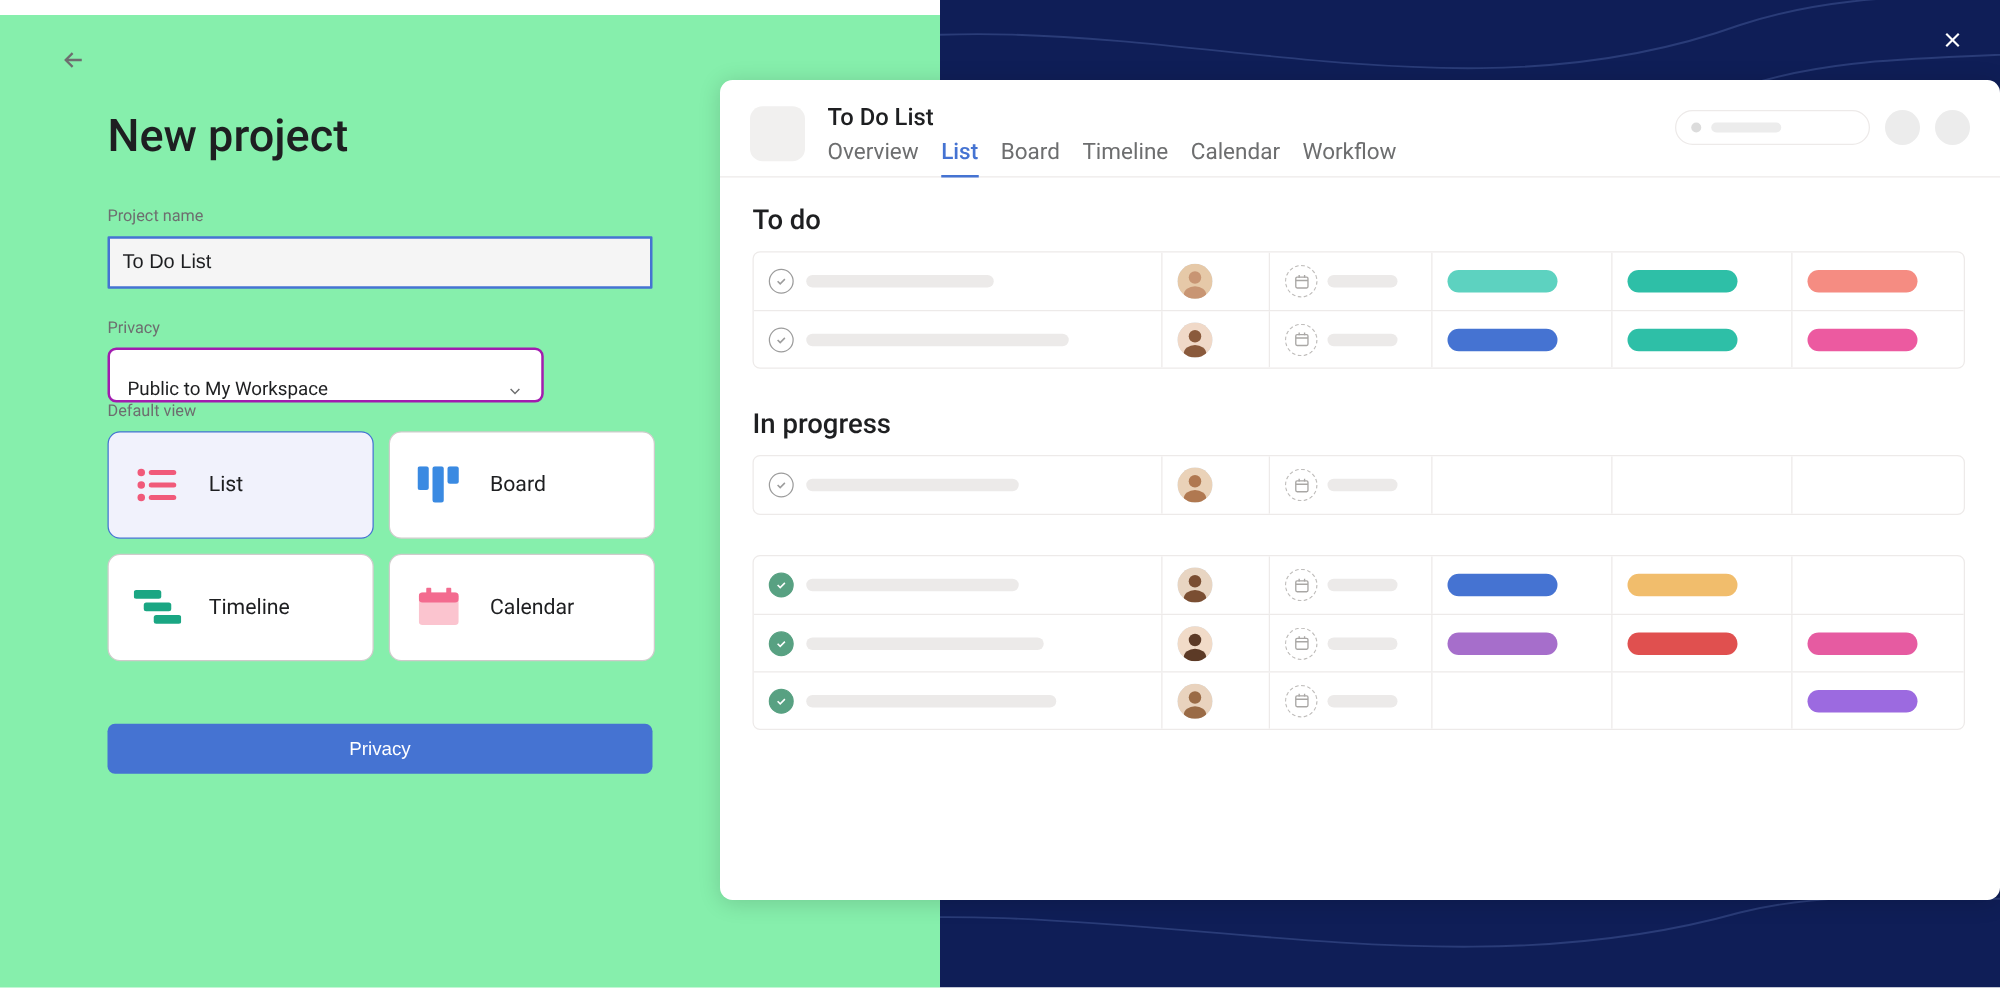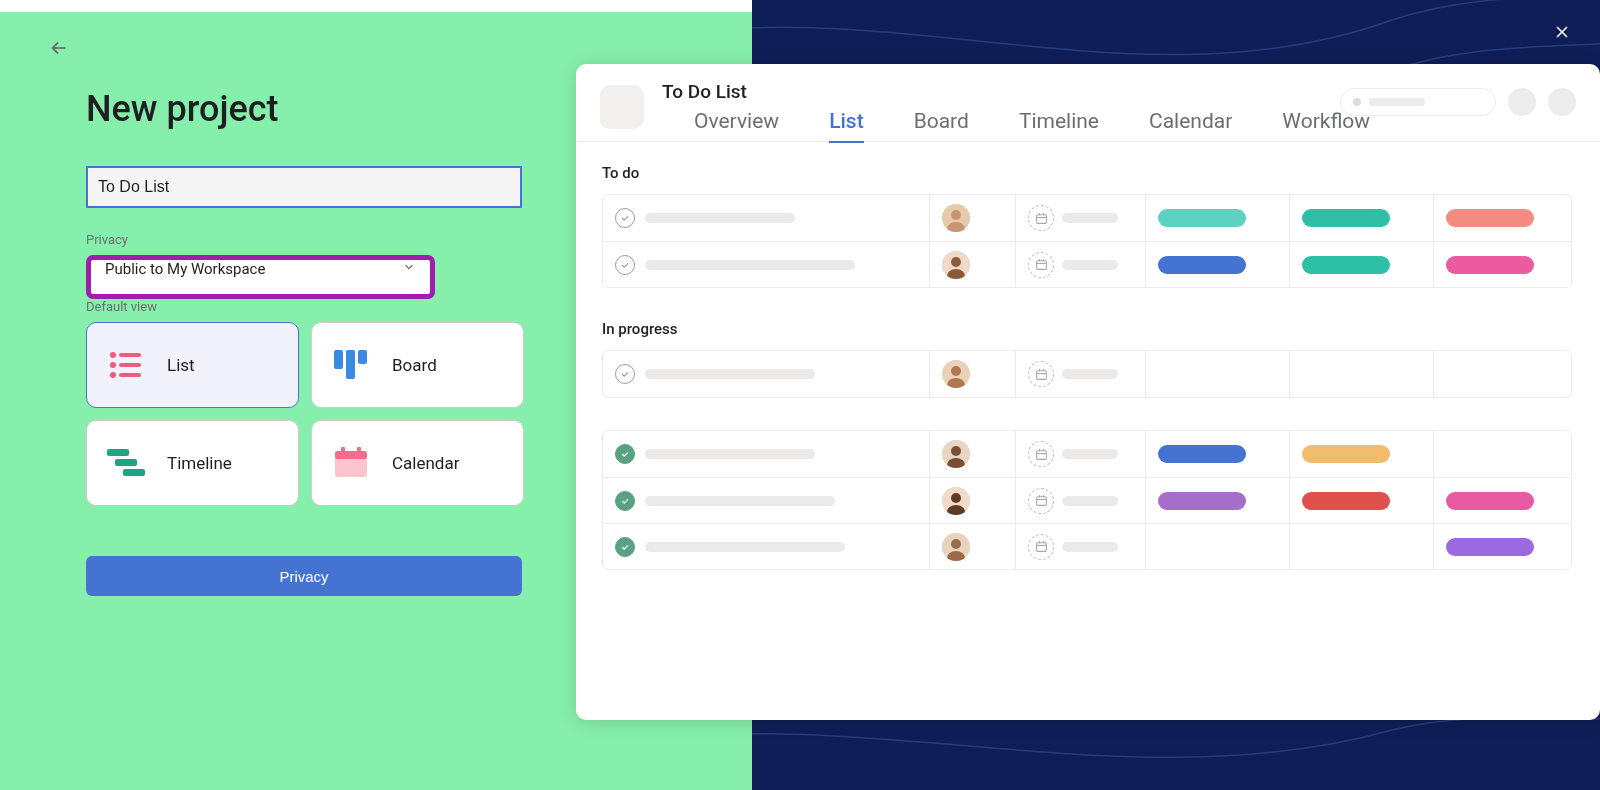--- a/index.html
+++ b/index.html
@@ -62,25 +62,25 @@
   outline: none;
   border-radius: 1px;
 }
 
 .select-wrap {
   margin-top: 24px;
 }
 .select {
   width: 349px;
   height: 44px;
-  border: 5px solid #a21caf;
+  border: 2px solid #a21caf;
   border-radius: 7px;
   padding: 0 14px;
   display: flex;
-  align-items: flex-start;
+  align-items: flex-end;
   justify-content: space-between;
   font-size: 15px;
   color: #1e1f21;
   cursor: pointer;
   background: #fff;
 }
 
 .view-section { }
 .view-grid {
   display: grid;
@@ -185,24 +185,23 @@
   font-size: 19px;
   font-weight: 500;
   color: #1e1f21;
   margin-bottom: 6px;
 }
 .tabs {
   display: flex;
   gap: 18px;
 }
 .tab {
-  font-size: 21px;
+  font-size: 18px;
   color: #6d6e6f;
   padding-bottom: 8px;
-  margin-left: 32px;
 }
 .tab.active {
   color: #4573d2;
   border-bottom: 2px solid #4573d2;
   font-weight: 500;
 }
 .hdr-right {
   position: absolute;
   right: 24px;
   top: 24px;
@@ -221,21 +220,21 @@
   gap: 8px;
 }
 .pill-ghost .dot { width: 8px; height: 8px; border-radius: 50%; background: #dcdcdc; }
 .pill-ghost .bar { width: 56px; height: 8px; border-radius: 4px; background: #ececec; }
 .avatar-ghost {
   width: 28px; height: 28px; border-radius: 50%; background: #ececec;
 }
 
 .preview-body { padding: 22px 0 0 26px; }
 .section-name {
-  font-size: 15px;
+  font-size: 22px;
   font-weight: 500;
   color: #1e1f21;
   margin-bottom: 12px;
 }
 .task-table {
   border: 1px solid #edeae9;
   border-radius: 6px;
   margin-bottom: 32px;
   width: 970px;
   overflow: hidden;
@@ -307,20 +306,21 @@
   <div class="back-arrow">
     <svg width="22" height="22" viewBox="0 0 24 24" fill="none" stroke="#6d6e6f" stroke-width="2">
         <path d="M19 12H5"></path>
         <path d="M11 18l-6-6 6-6"></path>
       </svg>
   </div>
 
   <div class="form-container">
     <h1 class="page-title">New project</h1>
 
+    <div class="field-label">Project name</div>
     <input class="text-input" value="To Do List" style="">
 
     <div class="select-wrap">
       <div class="field-label">Privacy</div>
       <div class="select">
         <span>Public to My Workspace</span>
         <svg width="14" height="14" viewBox="0 0 24 24" fill="none" stroke="#6d6e6f" stroke-width="2">
             <polyline points="6 9 12 15 18 9"></polyline>
           </svg>
       </div>

